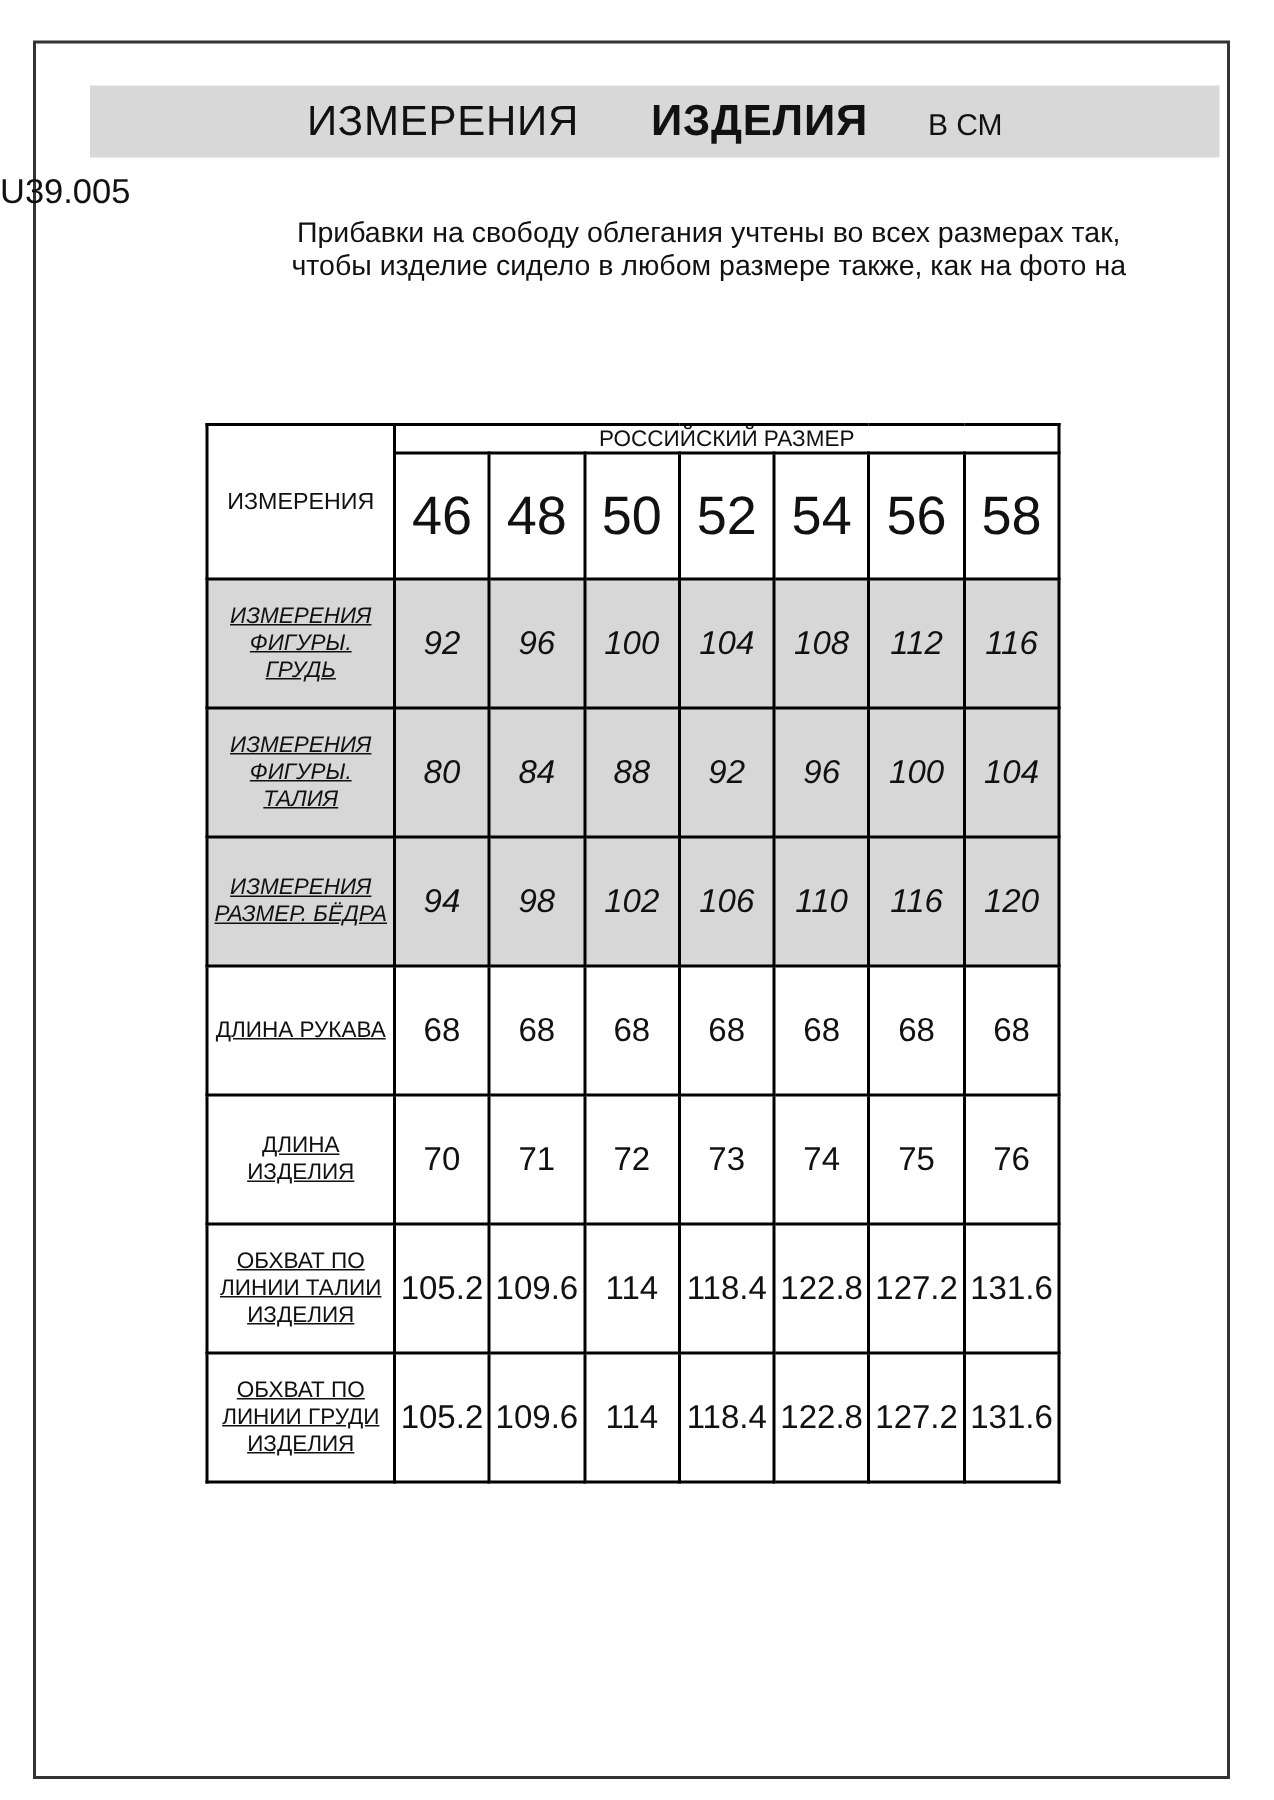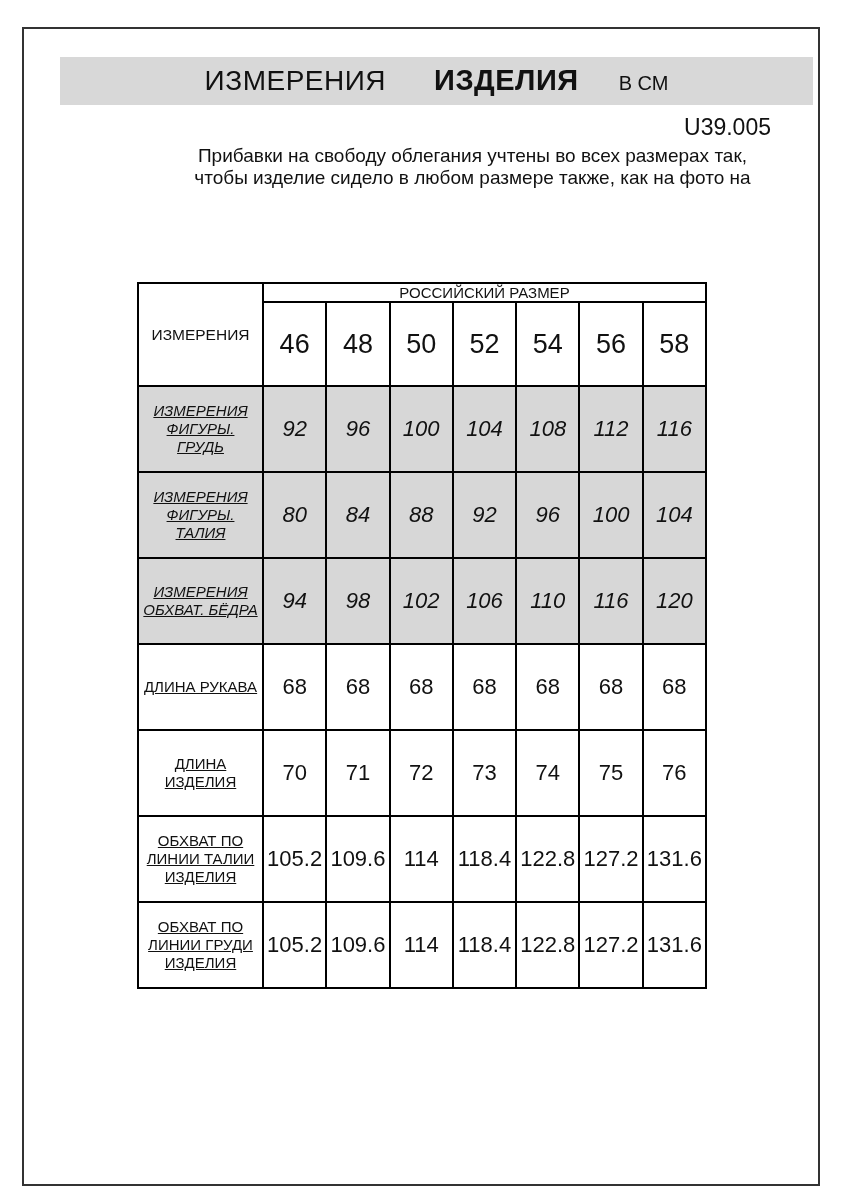--- a/index.html
+++ b/index.html
@@ -23,40 +23,40 @@
   .title-banner{
     position:absolute; left:60px; top:57px; width:753px; height:48px;
     background:var(--banner-bg); text-align:center; line-height:47px;
     white-space:nowrap;
   }
   .title-word1{ font-size:28px; font-weight:400; letter-spacing:0.5px; }
   .title-word2{ font-size:29px; font-weight:700; margin-left:48px; letter-spacing:0.5px; }
   .title-unit{ font-size:20px; font-weight:400; margin-left:40px; }
   .model-code{
     position:absolute; left:0; top:114px; width:771px;
-    text-align:right; font-size:23px; font-weight:400;
+    text-align:left; font-size:23px; font-weight:400;
   }
   .fit-note{
     position:absolute; left:0; top:145px; width:849px;
     text-align:center; font-size:19px; line-height:21.5px; font-weight:400;margin-left:48px;
   }
   table.size-table{
     position:absolute; left:137px; top:282px; width:570px;
     border-collapse:collapse; table-layout:fixed;
   }
   table.size-table col.label-col{ width:125px; }
   table.size-table th, table.size-table td{
     border:2px solid var(--table-border);
     text-align:center; vertical-align:middle;
     padding:0 3px; font-weight:400;
   }
   tr.group-row{ height:19px; }
   .group-header{ font-size:15px; line-height:15px; padding:0; }
   tr.sizes-row{ height:84px; }
-  .size-header{ font-size:27px; font-weight:700; }
+  .size-header{ font-size:36px; font-weight:700; }
   .corner-header{ font-size:15.5px; }
   tbody tr{ height:86px; }
   .row-label{ font-size:15px; line-height:18px;text-decoration:underline; }
   .value-cell{ font-size:22px; white-space:nowrap; }
   tr.shaded th, tr.shaded td{ background:var(--shaded-row-bg); }
   tr.shaded .row-label, tr.shaded .value-cell{ font-style:italic; }
 </style>
 </head>
 <body>
 
@@ -114,21 +114,21 @@
       <th class="row-label">ИЗМЕРЕНИЯ ФИГУРЫ. ТАЛИЯ</th>
       <td class="value-cell">80</td>
       <td class="value-cell">84</td>
       <td class="value-cell">88</td>
       <td class="value-cell">92</td>
       <td class="value-cell">96</td>
       <td class="value-cell">100</td>
       <td class="value-cell">104</td>
     </tr>
     <tr class="shaded">
-      <th class="row-label">ИЗМЕРЕНИЯ ОБХВАТ. БЁДРА</th>
+      <th class="row-label">ИЗМЕРЕНИЯ РАЗМЕР. БЁДРА</th>
       <td class="value-cell">94</td>
       <td class="value-cell">98</td>
       <td class="value-cell">102</td>
       <td class="value-cell">106</td>
       <td class="value-cell">110</td>
       <td class="value-cell">116</td>
       <td class="value-cell">120</td>
     </tr>
     <tr>
       <th class="row-label">ДЛИНА РУКАВА</th>

